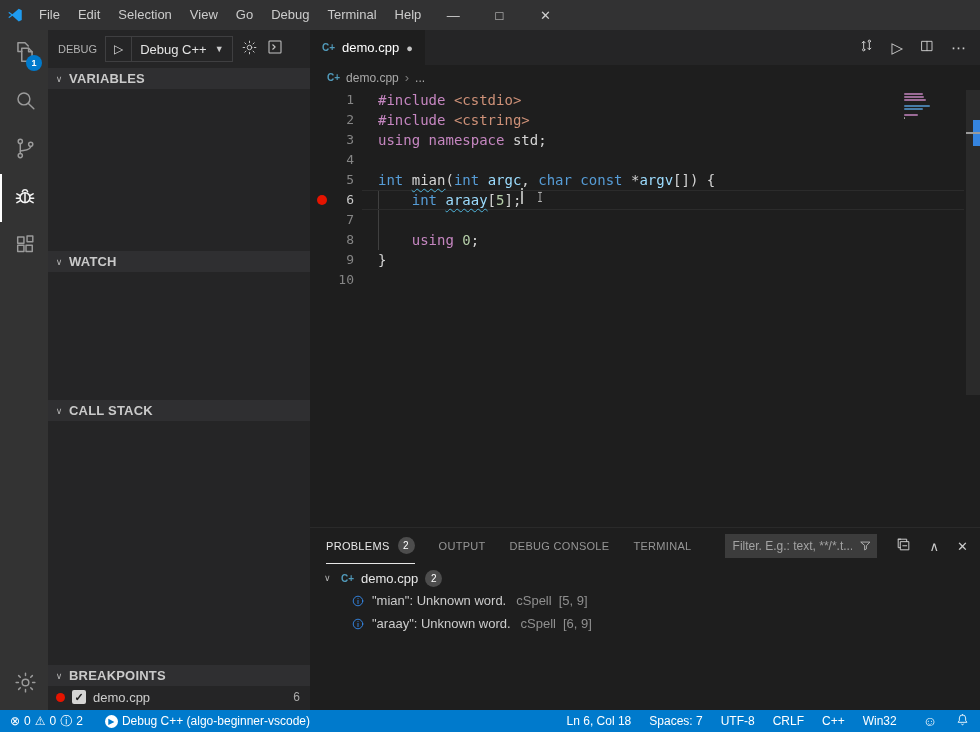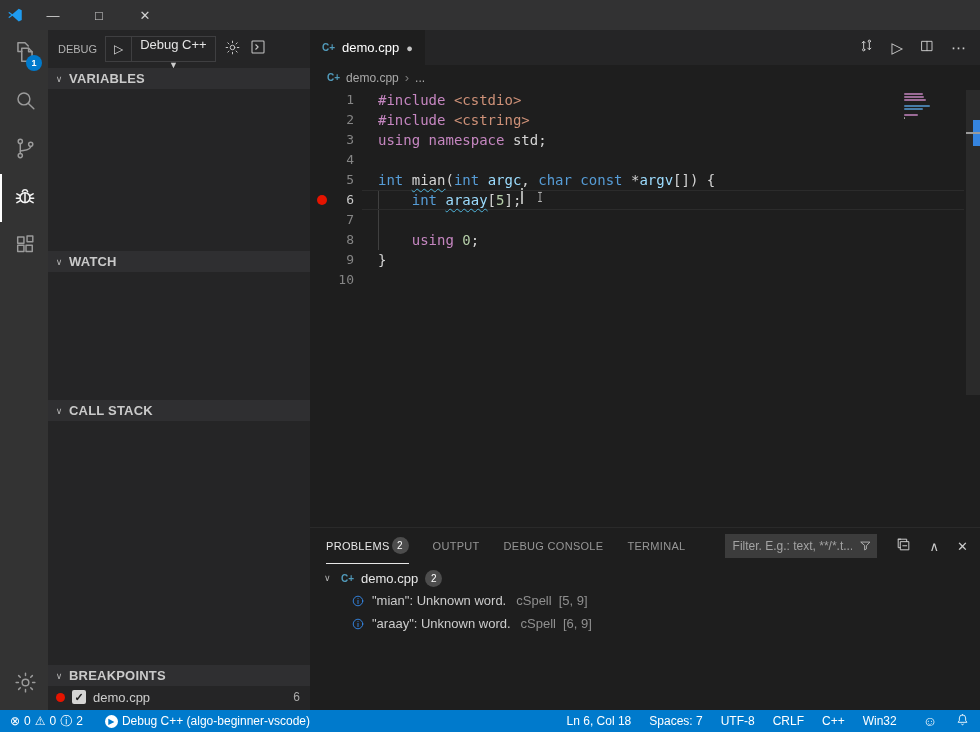--- a/index.html
+++ b/index.html
@@ -31,21 +31,21 @@
     align-items:center; justify-content:center; font-weight:bold; }
   .ab-bottom { position:absolute; bottom:2px; left:0; width:100%; }
 
   
   .sidebar { width:262px; background:#252526; flex:none; display:flex; flex-direction:column; }
   .debug-toolbar { height:38px; display:flex; align-items:center; padding:0 10px; gap:8px; flex:none; }
   .dt-label { font-size:11px; color:#b3b3b3; }
   .dt-group { display:flex; align-items:stretch; border:1px solid #3f3f41; height:26px; }
   .dt-play { width:26px; display:flex; align-items:center; justify-content:center;
     color:#dcdcdc; font-size:12px; border-right:1px solid #3f3f41; }
-  .dt-config { display:flex; align-items:center; gap:8px; padding:0 8px; font-size:13px; color:#e4e4e4;flex-direction:column; }
+  .dt-config { display:flex; align-items:center; gap:8px; padding:0 8px; font-size:13px; color:#e4e4e4; }
   .dt-caret { font-size:9px; color:#cccccc; }
   .dt-icon { color:#c5c5c5; display:flex; align-items:center; }
   .section-header { height:21px; background:#2f2f31; display:flex; align-items:center;
     gap:4px; padding-left:5px; flex:none; }
   .sh-chevron { font-size:9px; color:#b5b5b5; width:12px; text-align:center; }
   .sh-label { font-size:13px; font-weight:bold; color:#cacaca; letter-spacing:.2px; }
   .section-body { background:#252526; flex:none; }
   .bp-row { height:22px; display:flex; align-items:center; padding:0 10px 0 8px; gap:7px; }
   .bp-dot { width:9px; height:9px; border-radius:50%; background:#e51400; flex:none; }
   .bp-check { width:14px; height:14px; background:#d4d4d4; border-radius:2px; color:#1e1e1e;
@@ -92,21 +92,21 @@
   .scroll-track { position:absolute; top:0; right:0; width:14px; height:305px;
     background:rgba(121,121,121,0.14); z-index:3; }
   .ovr-info { position:absolute; top:30px; right:0; width:7px; height:26px; background:#3794ff;
     opacity:.85; z-index:4; }
   .ovr-cursor { position:absolute; top:42px; right:0; width:14px; height:2px; background:#9a9a9a; z-index:5; }
 
   
   .panel { height:183px; flex:none; background:#1e1e1e; border-top:1px solid #2a2a2a;
     display:flex; flex-direction:column; }
   .panel-header { height:36px; display:flex; align-items:center; padding:0 12px 0 16px; flex:none; }
-  .ptab { height:100%; display:flex; align-items:center; gap:2px; margin-right:24px;
+  .ptab { height:100%; display:flex; align-items:center; gap:8px; margin-right:24px;
     font-size:11px; letter-spacing:.3px; color:#969696; border-bottom:1px solid transparent; }
   .ptab.active { color:#e7e7e7; border-bottom-color:#e7e7e7; }
   .pbadge { background:#4d4d4d; color:#ffffff; min-width:17px; height:17px; border-radius:50%;
     font-size:10px; display:flex; align-items:center; justify-content:center; }
   .pfilter { margin-left:auto; position:relative; width:152px; height:24px; }
   .pfilter input { width:100%; height:100%; background:#3c3c3c; border:1px solid #3c3c3c;
     color:#cccccc; font-size:12px; padding:0 24px 0 7px; outline:none;
     font-family:"Liberation Sans",sans-serif; }
   .pfilter input::placeholder { color:#a3a3a3; }
   .pfilter .ficon { position:absolute; right:4px; top:4px; color:#bdbdbd; }
@@ -133,20 +133,30 @@
   .sb-right .sb-item { margin:0 0 0 18px; }
 </style>
 </head>
 <body>
 
 <div class="titlebar">
   <div class="vslogo">
       <svg width="18" height="18" viewBox="0 0 24 24" fill="none" stroke="currentColor" stroke-width="1.4" stroke-linecap="round" stroke-linejoin="round">
         <path d="M17 3.5L8.5 11 4.5 8 3 9l4 3-4 3 1.5 1 4-3L17 20.5l4-2v-13z" fill="#1f9cf0" stroke="none"></path>
       </svg>
+    </div>
+  <div class="menubar">
+      <span class="menu-item">File</span>
+      <span class="menu-item">Edit</span>
+      <span class="menu-item">Selection</span>
+      <span class="menu-item">View</span>
+      <span class="menu-item">Go</span>
+      <span class="menu-item">Debug</span>
+      <span class="menu-item">Terminal</span>
+      <span class="menu-item">Help</span>
     </div>
   <div class="win-controls">
     <span class="win-btn">—</span>
     <span class="win-btn">□</span>
     <span class="win-btn">✕</span>
   </div>
 </div>
 
 <div class="main">
 

